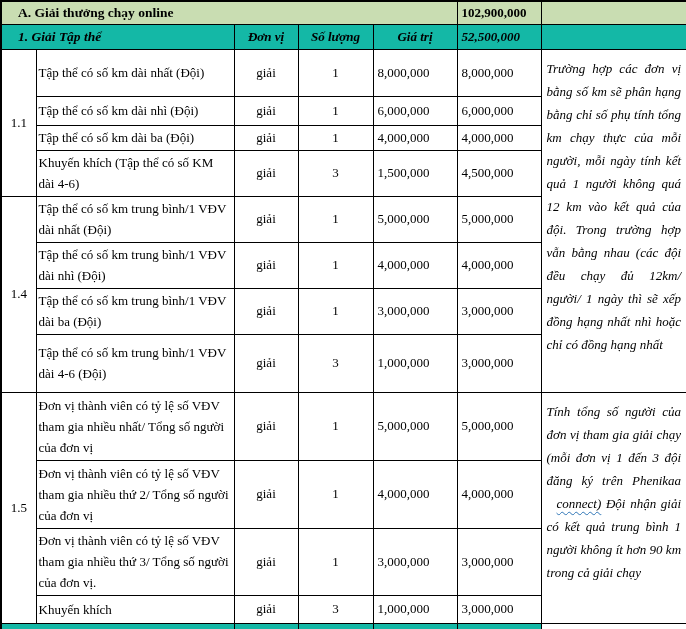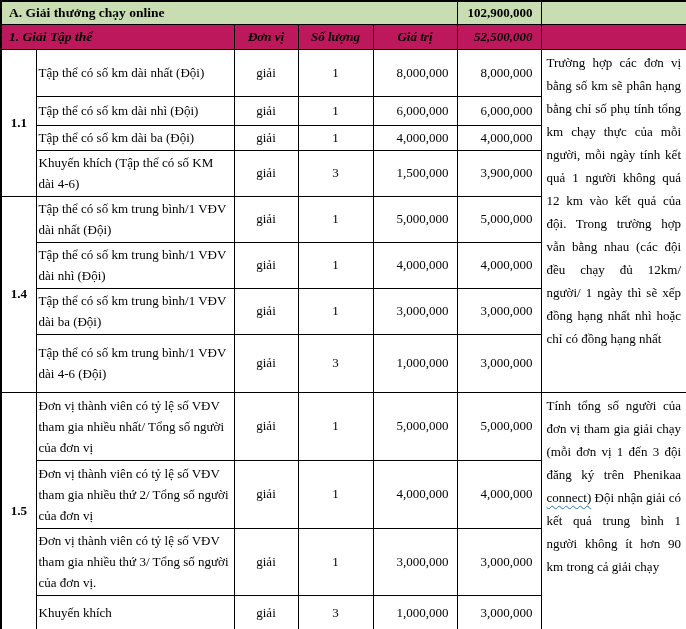--- a/index.html
+++ b/index.html
@@ -8,30 +8,30 @@
     border-collapse:collapse;
     table-layout:fixed;
     width:686px;
     font-family:"Liberation Serif", serif;
     font-size:13px;
     color:#000;
   }
   table.prize{border:2px solid #000;}
   td{border:1px solid #000;padding:1px 4px;vertical-align:middle;overflow:hidden;word-wrap:break-word;}
   .green{background:#c9ddb2;}
-  .cream{background:#be185d;}
+  .cream{background:#14b8a6;}
   .bold{font-weight:bold;}
   .bi{font-weight:bold;font-style:italic;}
   .center{text-align:center;}
-  .num{text-align:right;padding-right:8px;}
-  .title-cell{font-weight:bold;padding-left:7px;font-size:13.5px;}
+  .num{padding-right:8px;}
+  .title-cell{font-weight:bold;padding-left:16px;font-size:13.5px;}
   .desc{line-height:21px;padding-left:2px;padding-right:4px;text-align:left;}
-  .idx{text-align:center;font-weight:bold;}
-  .note-cell{vertical-align:top;text-align:justify;line-height:23px;padding:1px 5px;}
-  .wavy{text-decoration:underline;text-decoration-style:wavy;text-decoration-color:#2e75b6;text-decoration-thickness:1px;text-underline-offset:3px;}
+  .idx{text-align:center;font-weight:normal;}
+  .note-cell{vertical-align:top;text-align:justify;line-height:23px;padding:7px 5px;font-style:italic;}
+  .wavy{text-decoration:underline;text-decoration-style:wavy;text-decoration-color:#2e75b6;text-decoration-thickness:1px;text-underline-offset:3px;margin-left:10px;}
   tr.sliver td{padding:0;height:5px;border-bottom:none;}
 </style>
 </head>
 <body>
 
 <table class="prize">
   <colgroup>
     <col style="width:35px">
       <col style="width:198px">
       <col style="width:64px">
@@ -80,21 +80,21 @@
     <td class="center">giải</td>
     <td class="center">1</td>
     <td class="num">4,000,000</td>
     <td class="num">4,000,000</td>
   </tr>
   <tr style="height:46px">
     <td class="desc">Khuyến khích (Tập thể có số KM dài 4-6)</td>
     <td class="center">giải</td>
     <td class="center">3</td>
     <td class="num">1,500,000</td>
-    <td class="num">3,900,000</td>
+    <td class="num">4,500,000</td>
   </tr>
 
   <tr style="height:46px">
     <td rowspan="4" class="idx">1.4</td>
     <td class="desc">Tập thể có số km trung bình/1 VĐV dài nhất (Đội)</td>
     <td class="center">giải</td>
     <td class="center">1</td>
     <td class="num">5,000,000</td>
     <td class="num">5,000,000</td>
   </tr>
@@ -138,21 +138,21 @@
     <td class="num">4,000,000</td>
     <td class="num">4,000,000</td>
   </tr>
   <tr style="height:67px">
     <td class="desc">Đơn vị thành viên có tỷ lệ số VĐV tham gia nhiều thứ 3/ Tổng số người của đơn vị.</td>
     <td class="center">giải</td>
     <td class="center">1</td>
     <td class="num">3,000,000</td>
     <td class="num">3,000,000</td>
   </tr>
-  <tr style="height:35px">
+  <tr style="height:28px">
     <td class="desc">Khuyến khích</td>
     <td class="center">giải</td>
     <td class="center">3</td>
     <td class="num">1,000,000</td>
     <td class="num">3,000,000</td>
   </tr>
 
   <tr class="sliver" style="height:7px">
     <td colspan="2" class="cream"></td>
     <td class="cream"></td>

